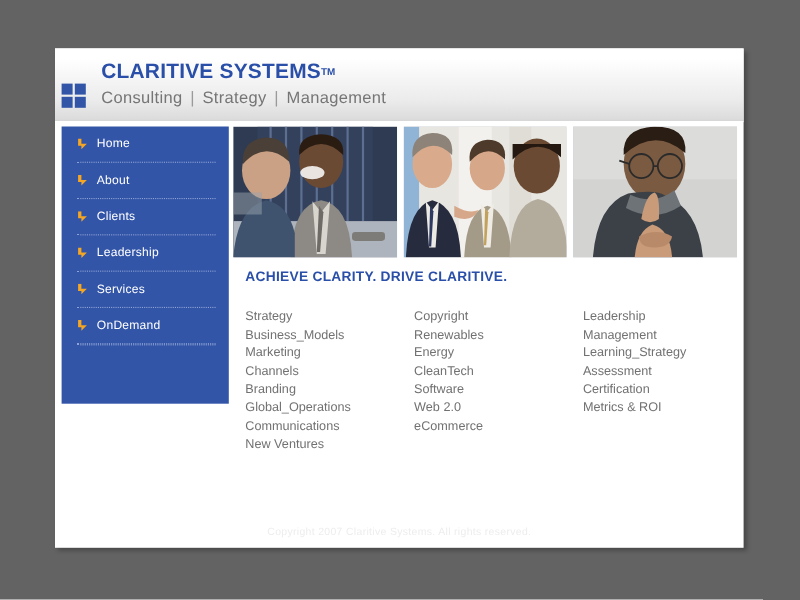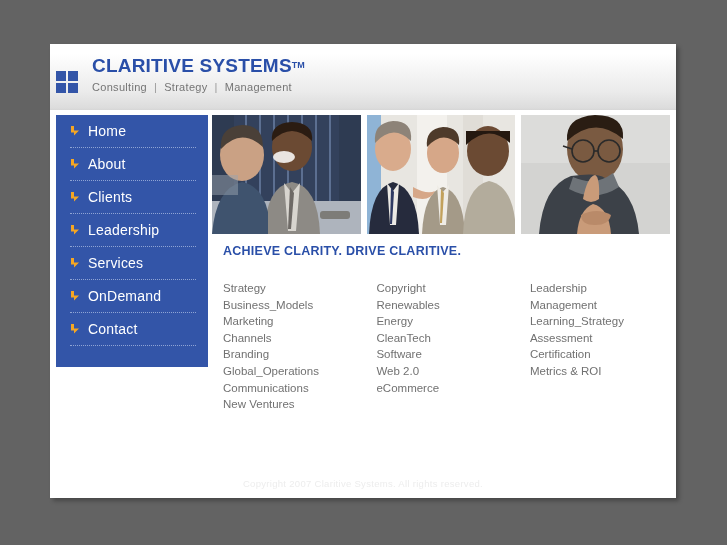--- a/index.html
+++ b/index.html
@@ -66,21 +66,21 @@
     font-size: 9px;
     font-weight: bold;
     color: #2A4FA8;
     vertical-align: top;
     position: relative;
     top: 4px;
     letter-spacing: 0;
   }
   .brand-tagline {
     margin-top: 5px;
-    font-size: 11px;
+    font-size: 15px;
     color: #757575;
     letter-spacing: 0.3px;
   }
   .brand-tagline .sep {
     color: #9a9a9a;
     padding: 0 7px;
   }
 
   
   .page-body {
@@ -106,21 +106,21 @@
     cursor: pointer;
   }
   .nav-arrow {
     width: 10px;
     height: 10px;
     margin-right: 8px;
     flex: 0 0 auto;
     display: block;
   }
   .nav-label {
-    font-size: 14px;
+    font-size: 11px;
     color: #ffffff;
     letter-spacing: 0.2px;
   }
   .nav-rule {
     height: 0;
     margin: 0 12px 0 14px;
     border-top: 1px dotted #8FA4D4;
   }
 
   
@@ -252,26 +252,20 @@
       <div class="nav-rule"></div>
 
       <div class="nav-item">
         <svg class="nav-arrow" viewBox="0 0 10 10">
             <path d="M1 0 L1 6.5 L4 6.5 L4 9.6 L9 4.6 L4 4.6 L4 0 Z" fill="#F5A623"></path>
           </svg>
         <span class="nav-label">OnDemand</span>
       </div>
       <div class="nav-rule"></div>
 
-      <div class="nav-item">
-        <svg class="nav-arrow" viewBox="0 0 10 10">
-            <path d="M1 0 L1 6.5 L4 6.5 L4 9.6 L9 4.6 L4 4.6 L4 0 Z" fill="#F5A623"></path>
-          </svg>
-        <span class="nav-label">Contact</span>
-      </div>
       <div class="nav-rule"></div>
 
     </nav>
 
     <div class="photo-strip">
 
       <div class="photo">
         <svg width="149" height="119" viewBox="0 0 149 119">
           <rect width="149" height="119" fill="#2e3b52"></rect>
           <rect x="22" y="0" width="105" height="86" fill="#33415c"></rect>

